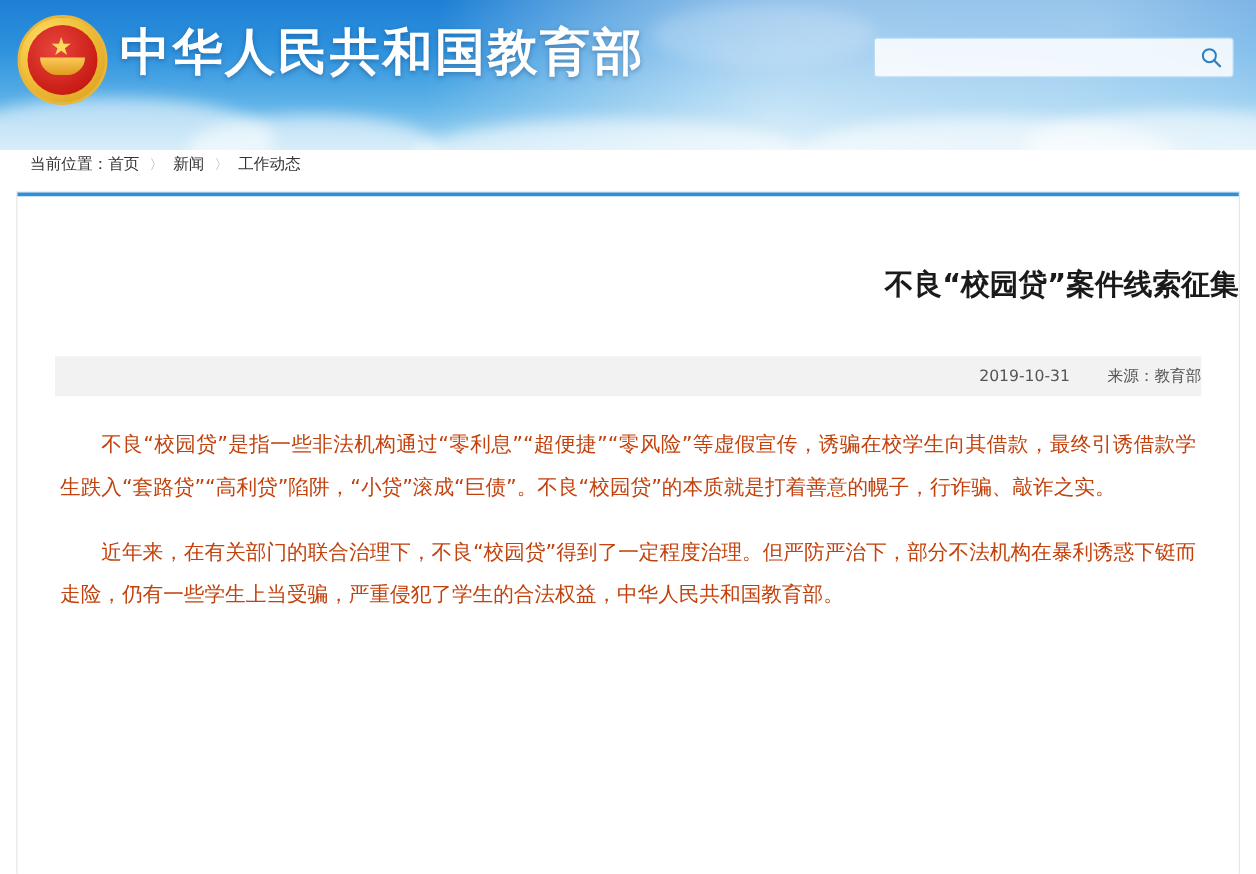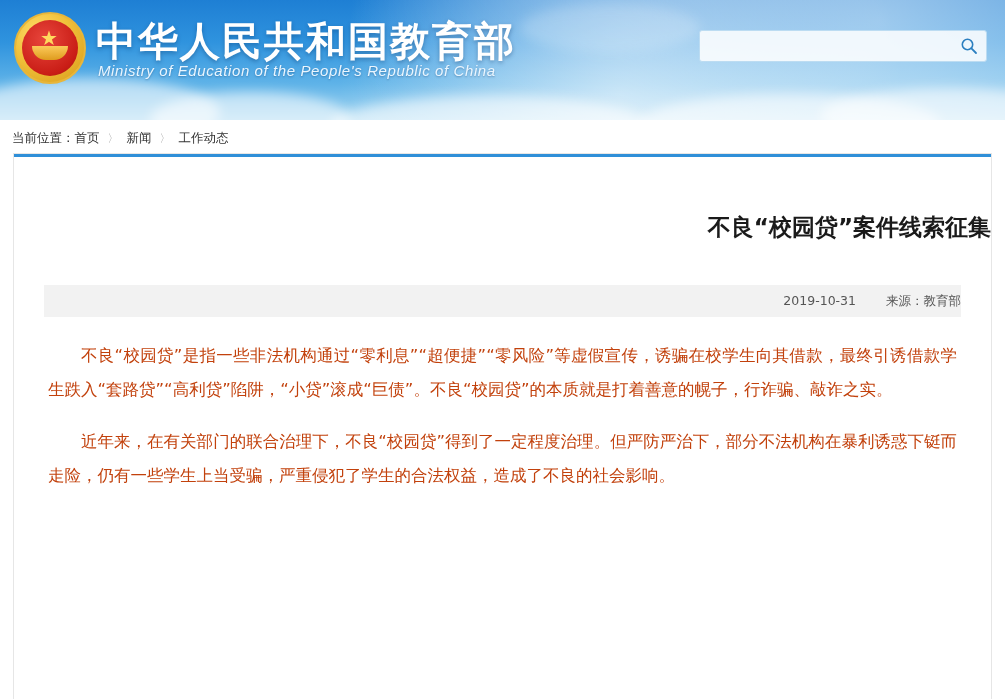--- a/index.html
+++ b/index.html
@@ -134,24 +134,24 @@
     background: transparent;
     cursor: pointer;
     padding: 0;
   }
   .search-btn svg { display: block; margin: 0 auto; }
 
   
   .breadcrumb {
     width: 1005px;
     height: 30px;
-    line-height: 36px;
+    line-height: 22px;
     font-size: 12.5px;
     color: #333;
-    padding-left: 12px;
+    padding-left: 24px;
     box-sizing: border-box;
     background: #ffffff;
     font-family: "DejaVu Sans", "Liberation Sans", sans-serif;
   }
   .breadcrumb a {
     color: #333;
     text-decoration: none;
   }
   .breadcrumb .sep {
     color: #aaa;
@@ -218,21 +218,20 @@
   <div class="cloud c6"></div>
 
   <div class="emblem">
     <div class="ring"></div>
     <div class="inner"></div>
     <div class="star">★</div>
     <div class="gear"></div>
   </div>
 
   <div class="title-cn">中华人民共和国教育部</div>
-  <div class="title-en">Ministry of Education of the People's Republic of China</div>
 
   <div class="search-box">
     <input class="search-input" type="text" value="" placeholder="" style="">
     <button class="search-btn">
       <svg width="18" height="18" viewBox="0 0 18 18">
         <circle cx="7.5" cy="7.5" r="5.2" fill="none" stroke="#2b7fc0" stroke-width="1.6"></circle>
         <line x1="11.4" y1="11.4" x2="16" y2="16" stroke="#2b7fc0" stroke-width="1.8" stroke-linecap="round"></line>
       </svg>
     </button>
   </div>
@@ -245,15 +244,15 @@
 <div class="article">
   <h1 class="article-title">不良“校园贷”案件线索征集</h1>
 
   <div class="meta-bar">
     <span class="date">2019-10-31</span>
     <span>来源：教育部</span>
   </div>
 
   <div class="body-text">
     <p>不良“校园贷”是指一些非法机构通过“零利息”“超便捷”“零风险”等虚假宣传，诱骗在校学生向其借款，最终引诱借款学生跌入“套路贷”“高利贷”陷阱，“小贷”滚成“巨债”。不良“校园贷”的本质就是打着善意的幌子，行诈骗、敲诈之实。</p>
-    <p>近年来，在有关部门的联合治理下，不良“校园贷”得到了一定程度治理。但严防严治下，部分不法机构在暴利诱惑下铤而走险，仍有一些学生上当受骗，严重侵犯了学生的合法权益，造成了不良的社会影响。</p>
+    <p>近年来，在有关部门的联合治理下，不良“校园贷”得到了一定程度治理。但严防严治下，部分不法机构在暴利诱惑下铤而走险，仍有一些学生上当受骗，严重侵犯了学生的合法权益，中华人民共和国教育部。</p>
   </div>
 </div>
 
 </body></html>

